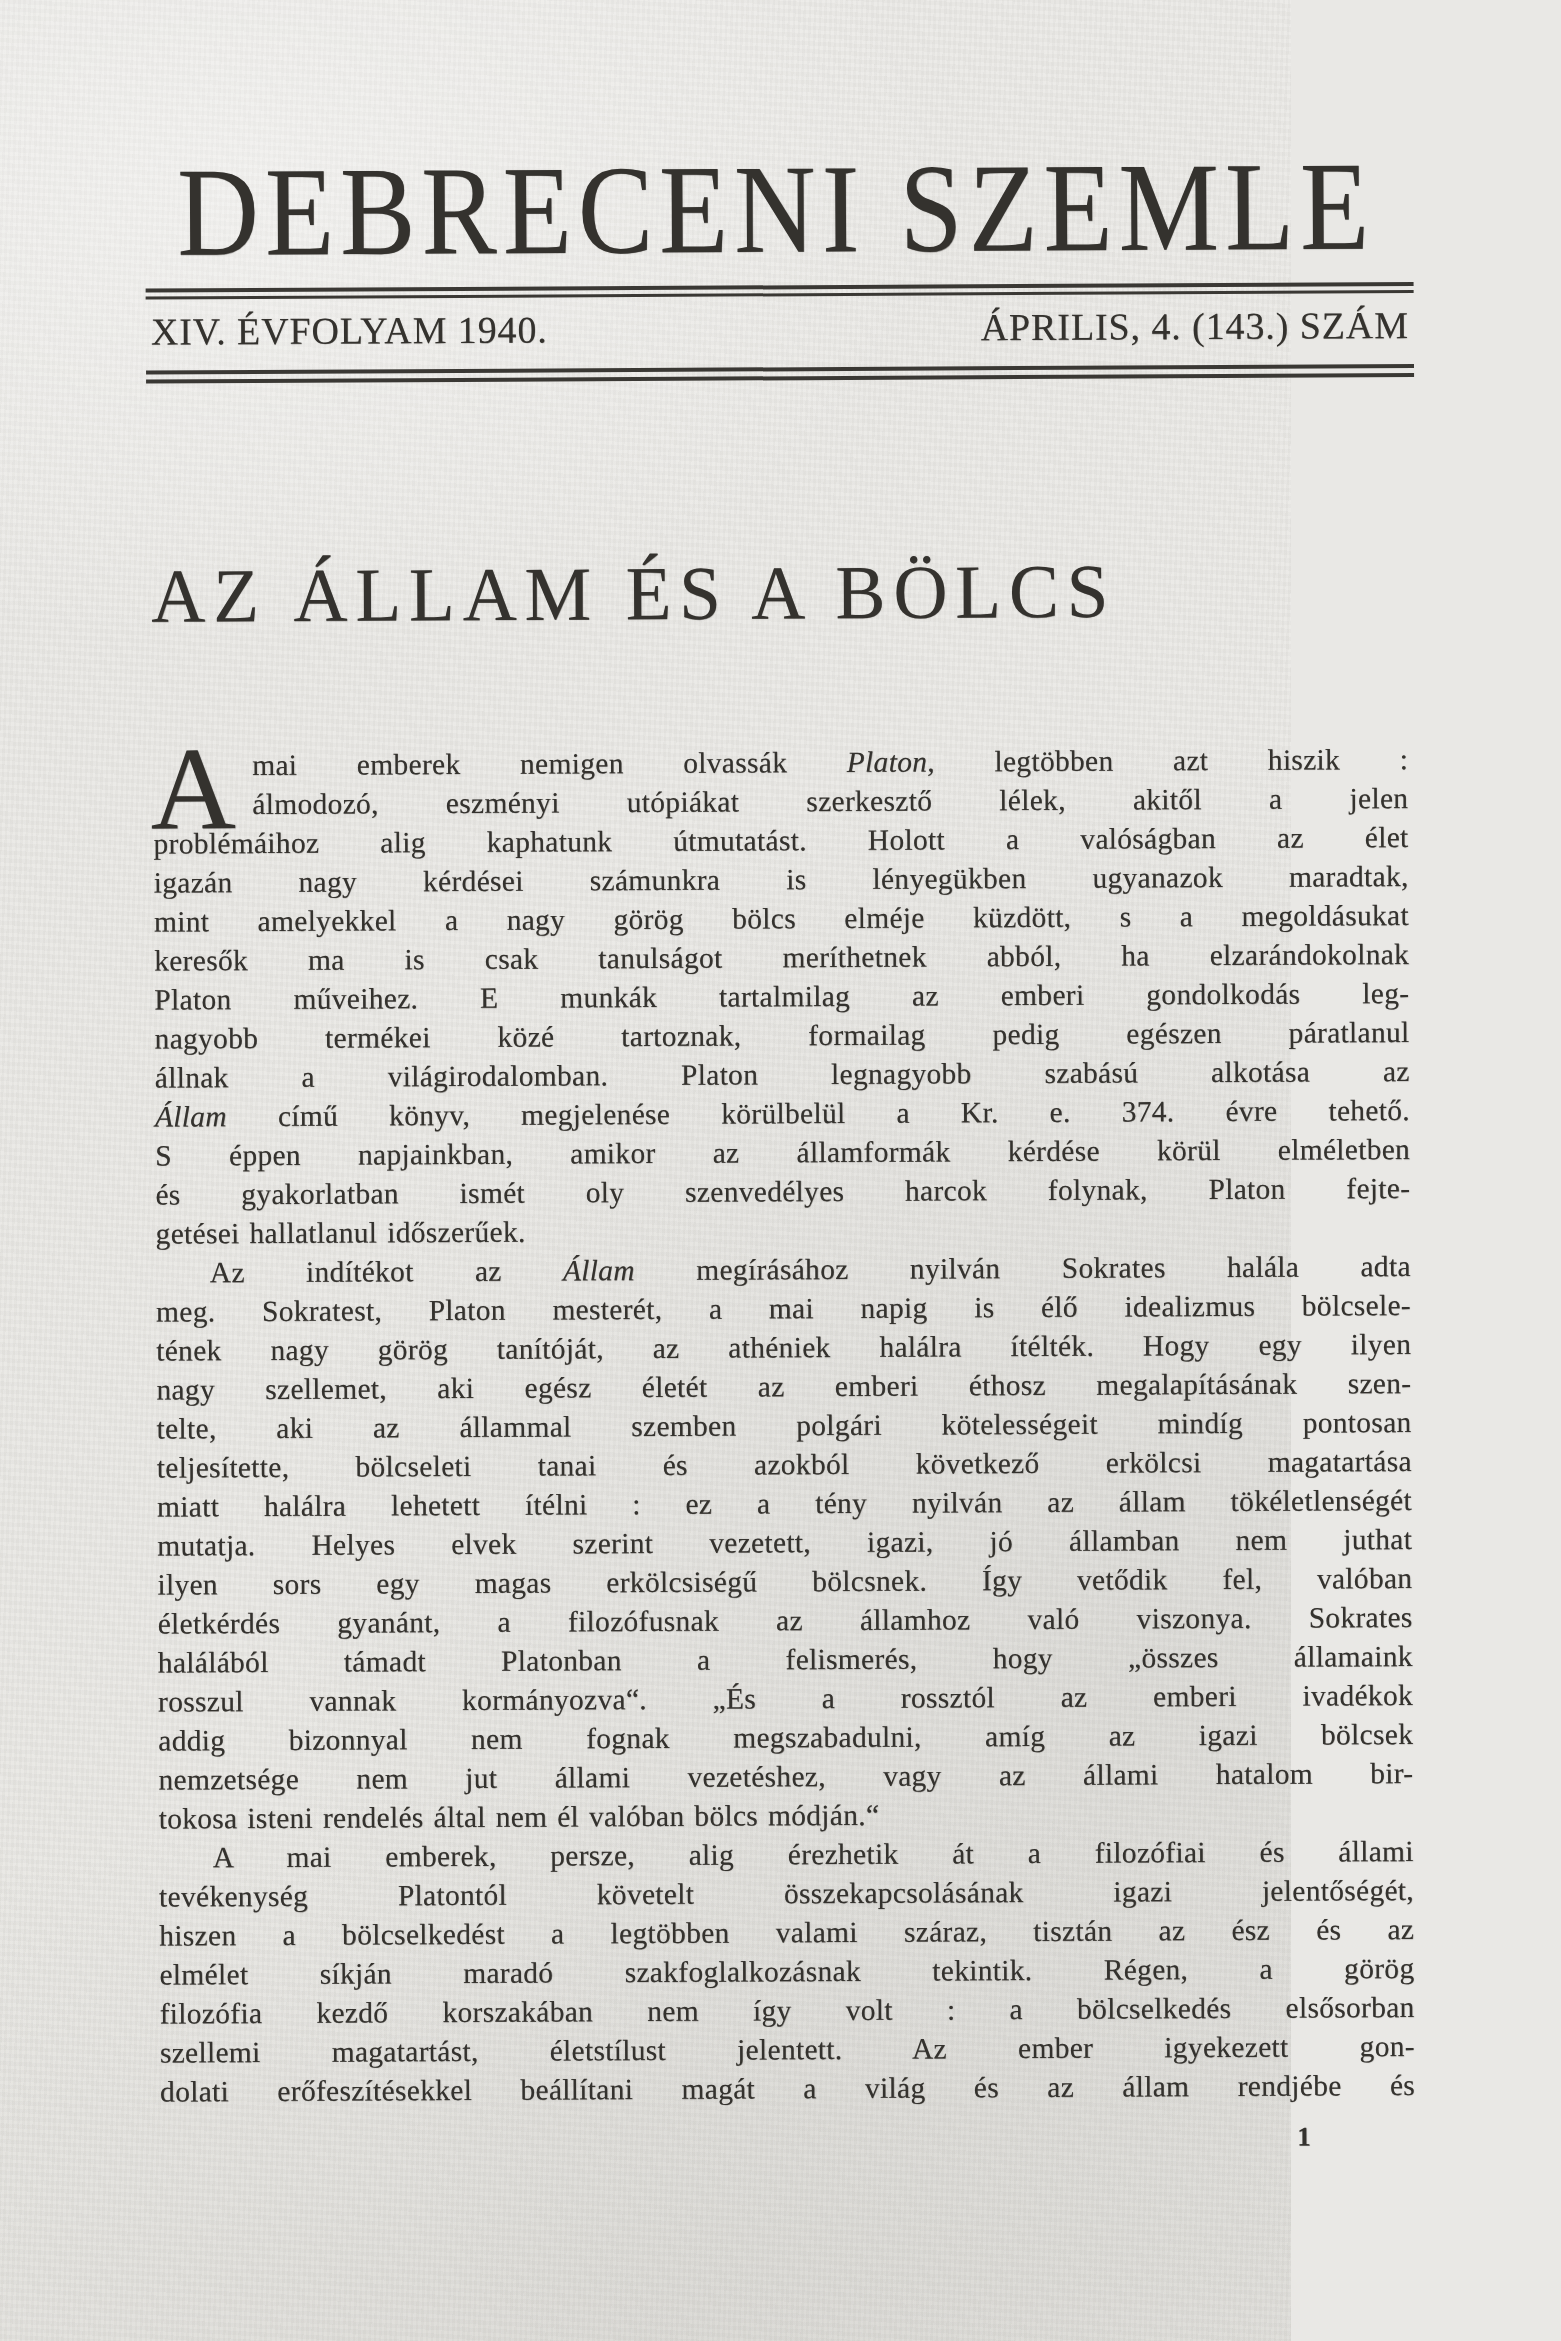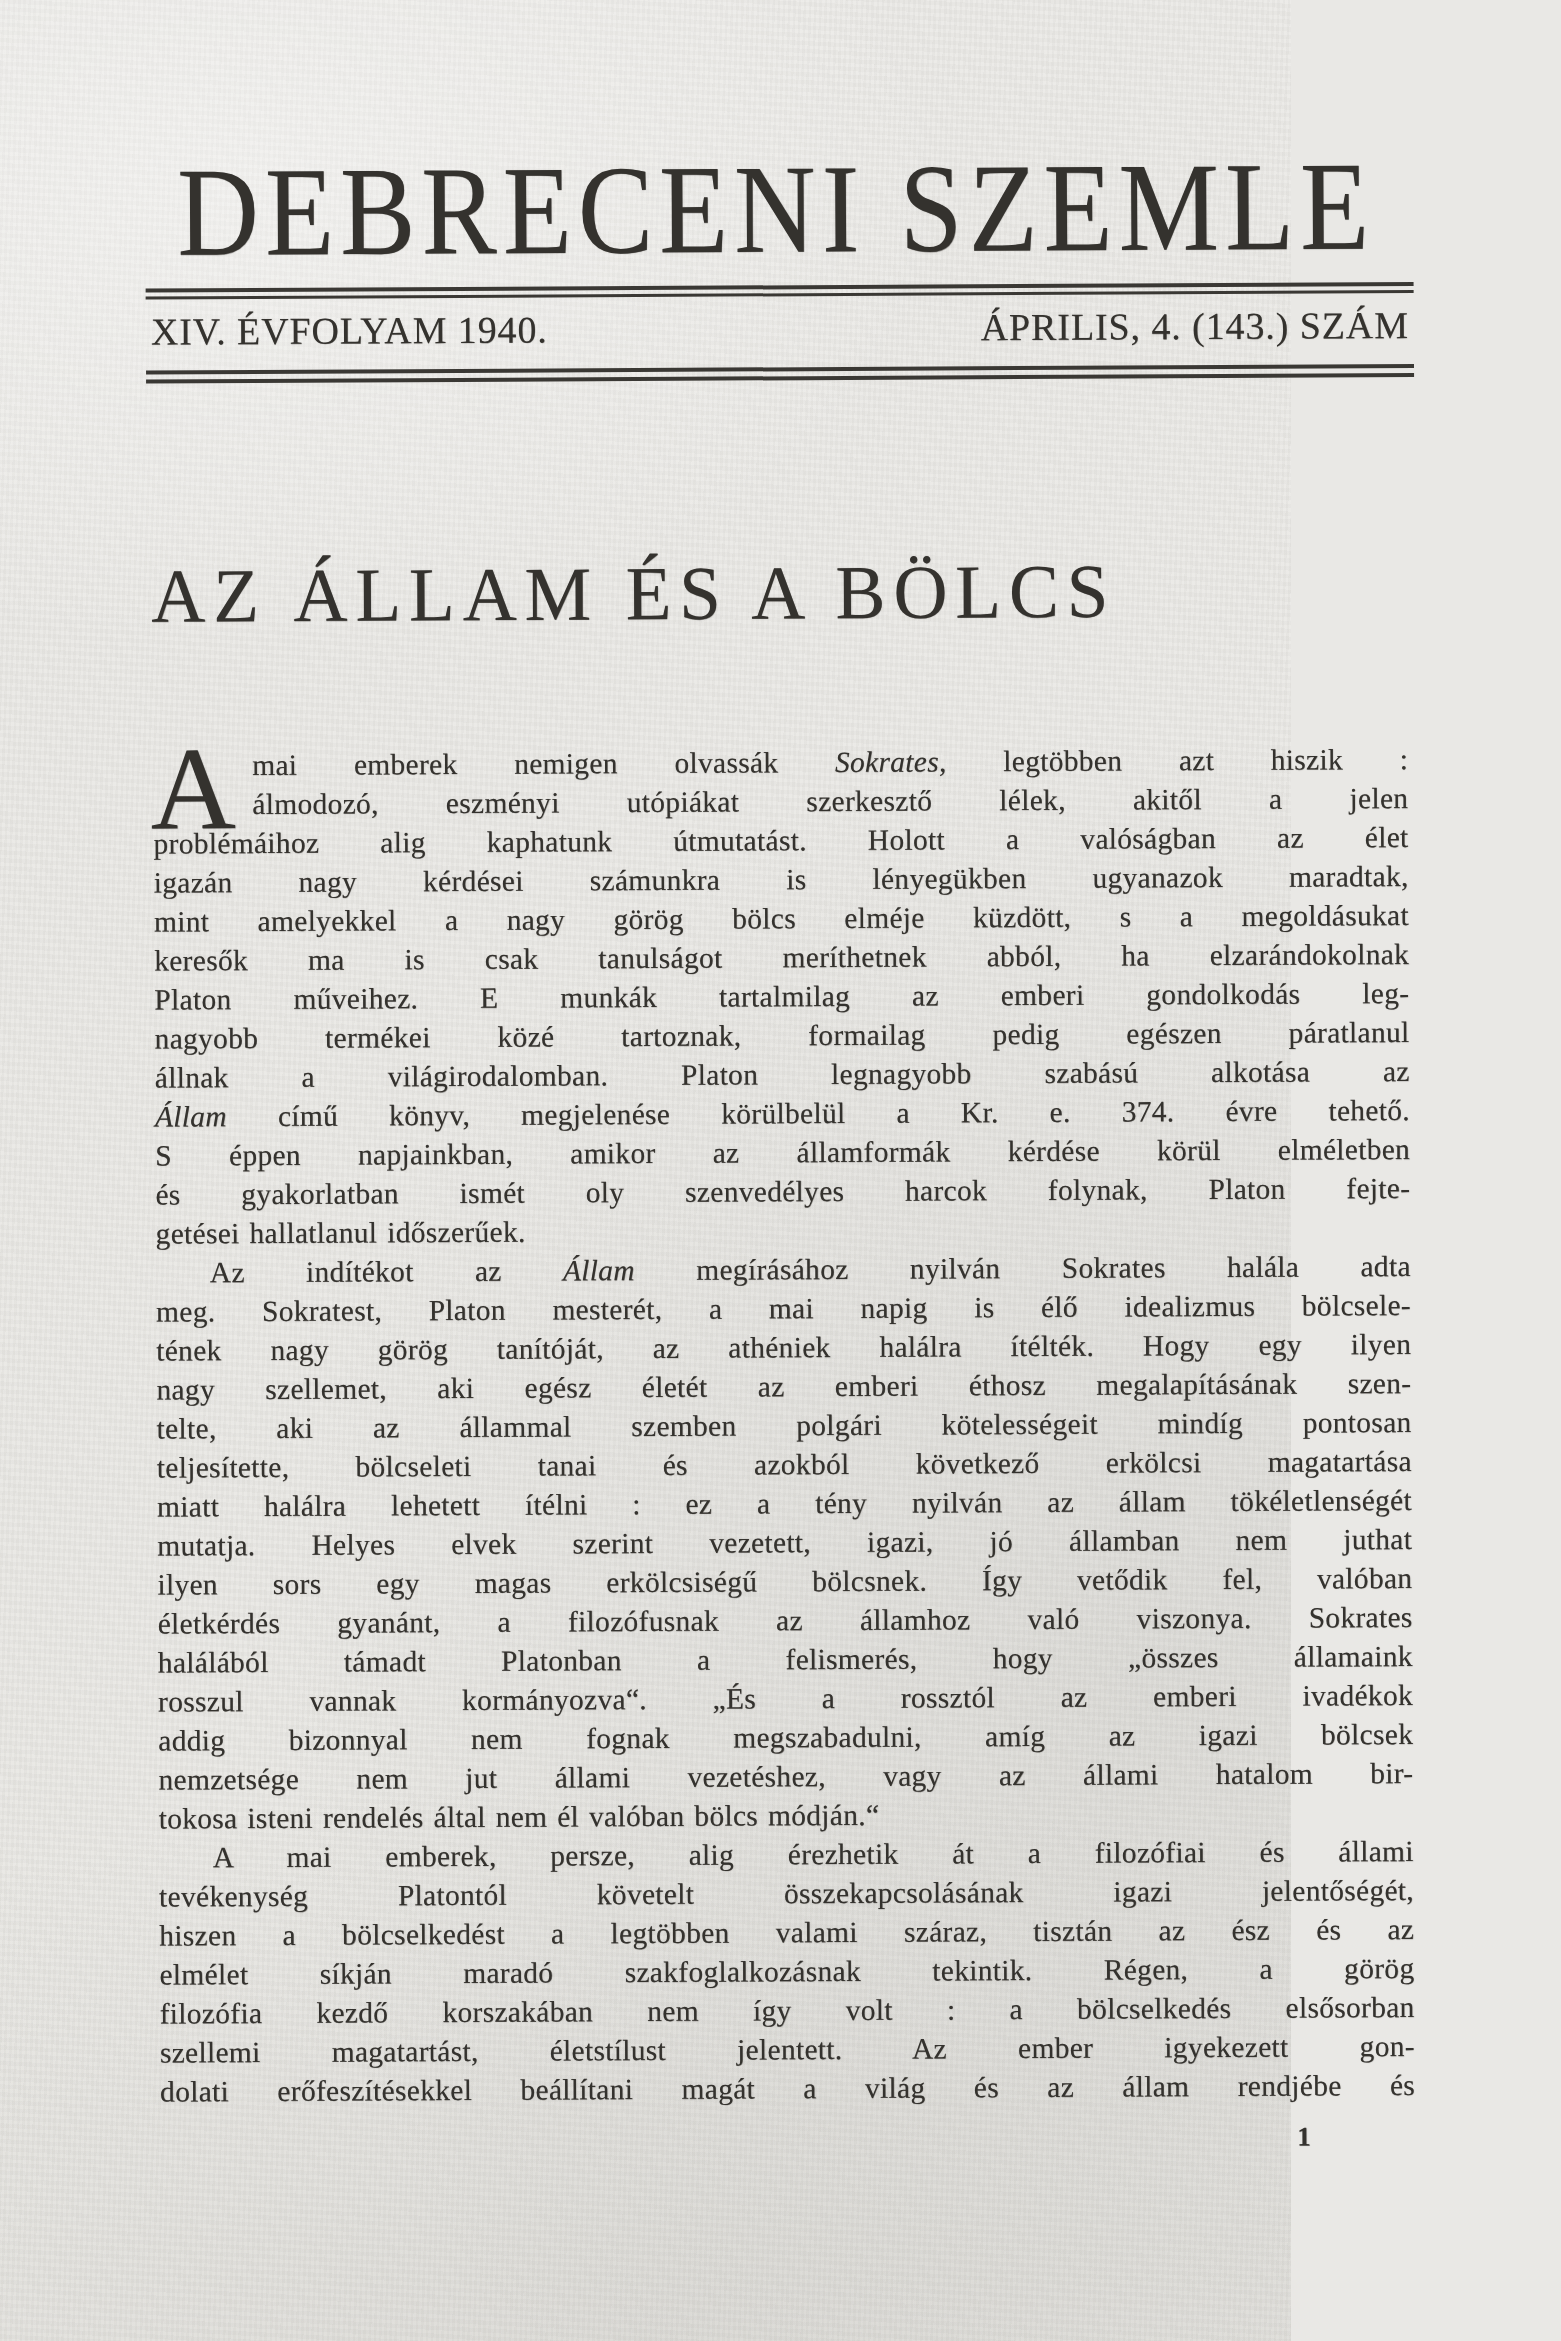--- a/index.html
+++ b/index.html
@@ -92,21 +92,21 @@
       <span class="ink">ÁPRILIS, 4. (143.) SZÁM</span>
     </div>
 
     <div class="rule-double rule-2"></div>
 
     <div class="article-title ink">AZ ÁLLAM ÉS A BÖLCS</div>
 
     <div class="article-body ink">
         <div class="para">
           <span class="dropcap">A</span>
-          <div class="line dc-indent">mai emberek nemigen olvassák <i>Sokrates,</i> legtöbben azt hiszik :</div>
+          <div class="line dc-indent">mai emberek nemigen olvassák <i>Platon,</i> legtöbben azt hiszik :</div>
           <div class="line dc-indent">álmodozó, eszményi utópiákat szerkesztő lélek, akitől a jelen</div>
           <div class="line">problémáihoz alig kaphatunk útmutatást. Holott a valóságban az élet</div>
           <div class="line">igazán nagy kérdései számunkra is lényegükben ugyanazok maradtak,</div>
           <div class="line">mint amelyekkel a nagy görög bölcs elméje küzdött, s a megoldásukat</div>
           <div class="line">keresők ma is csak tanulságot meríthetnek abból, ha elzarándokolnak</div>
           <div class="line">Platon műveihez. E munkák tartalmilag az emberi gondolkodás leg-</div>
           <div class="line">nagyobb termékei közé tartoznak, formailag pedig egészen páratlanul</div>
           <div class="line">állnak a világirodalomban. Platon legnagyobb szabású alkotása az</div>
           <div class="line"><i>Állam</i> című könyv, megjelenése körülbelül a Kr. e. 374. évre tehető.</div>
           <div class="line">S éppen napjainkban, amikor az államformák kérdése körül elméletben</div>

